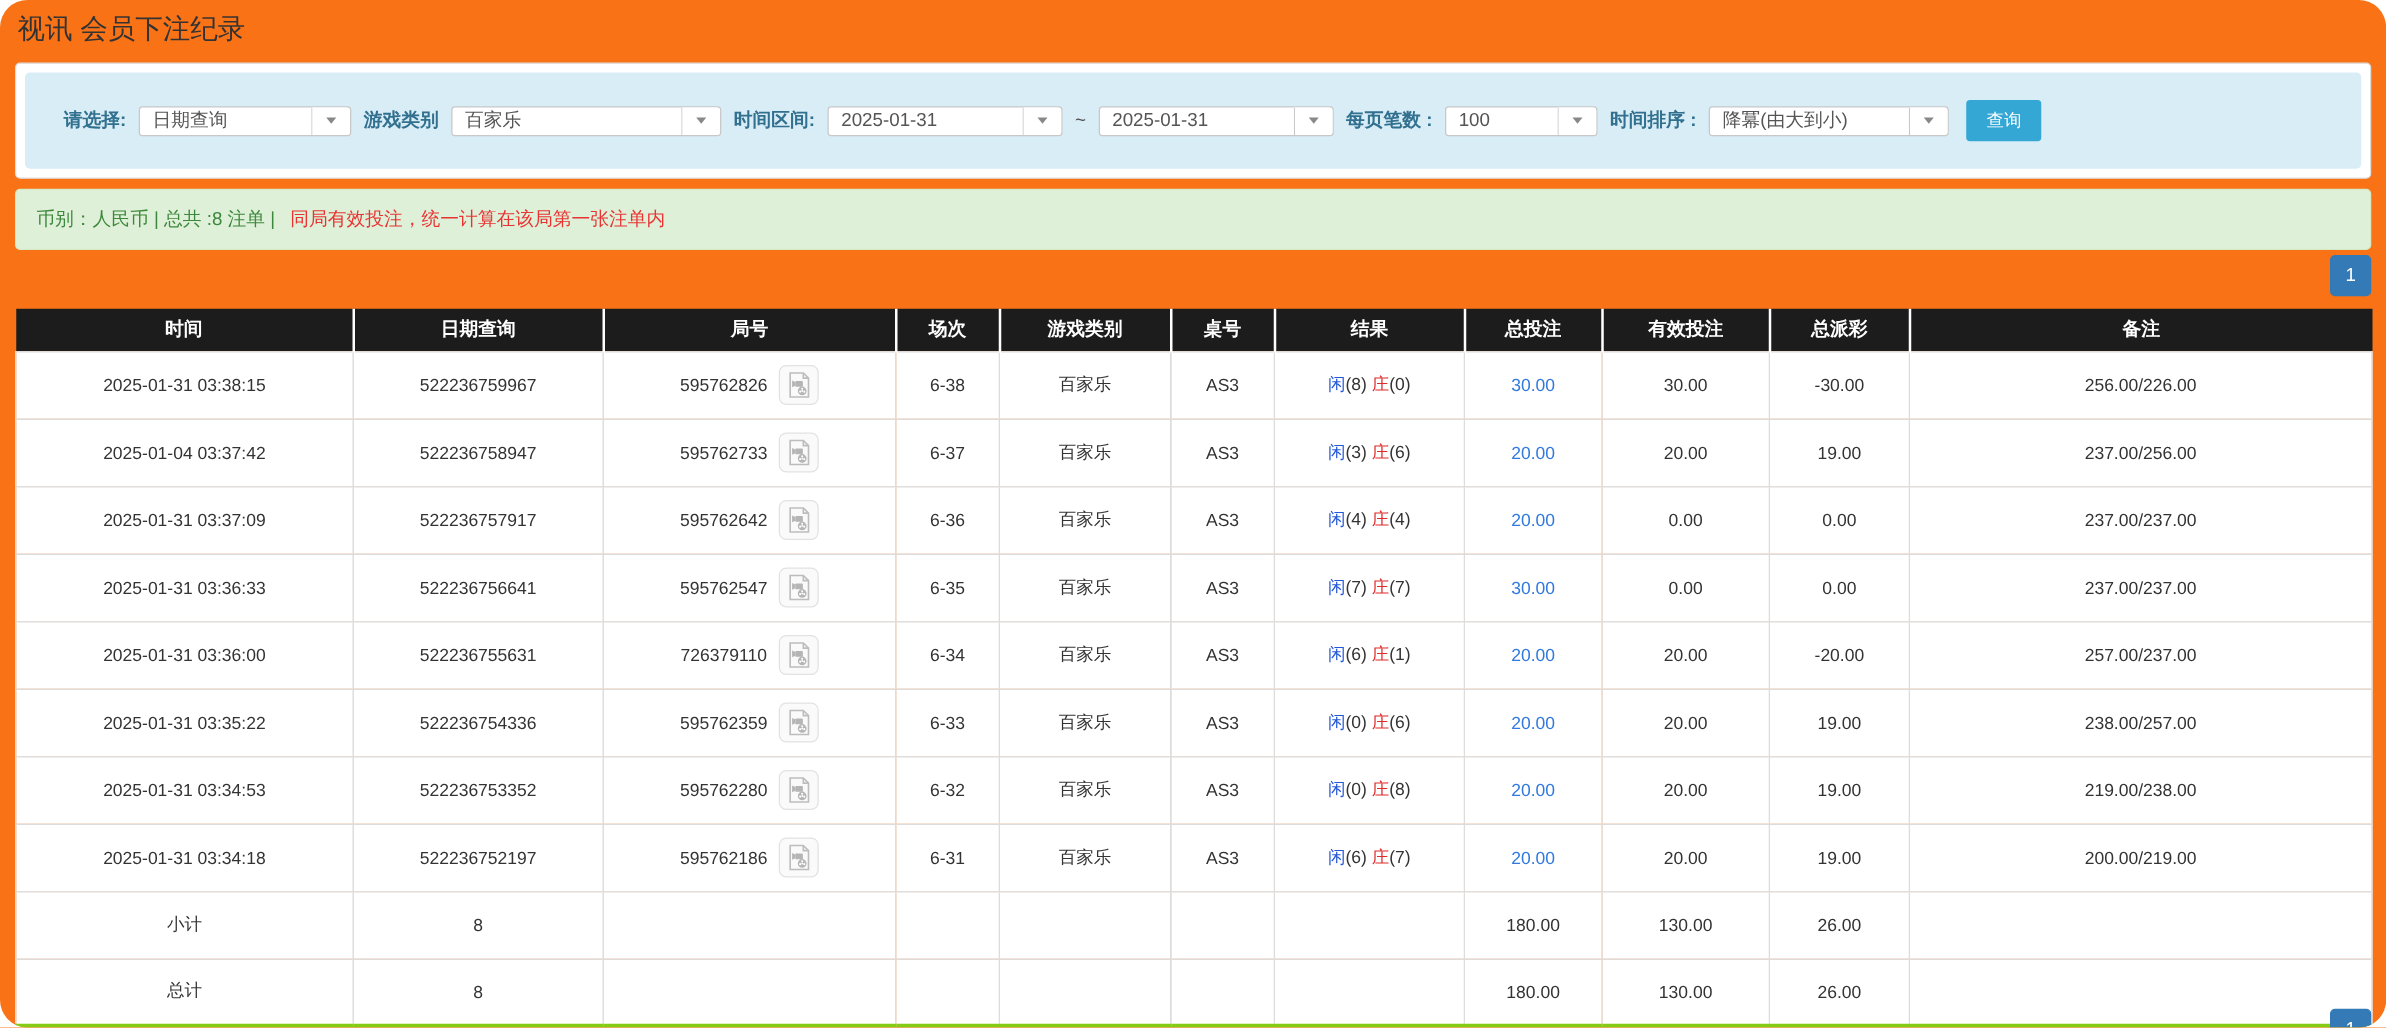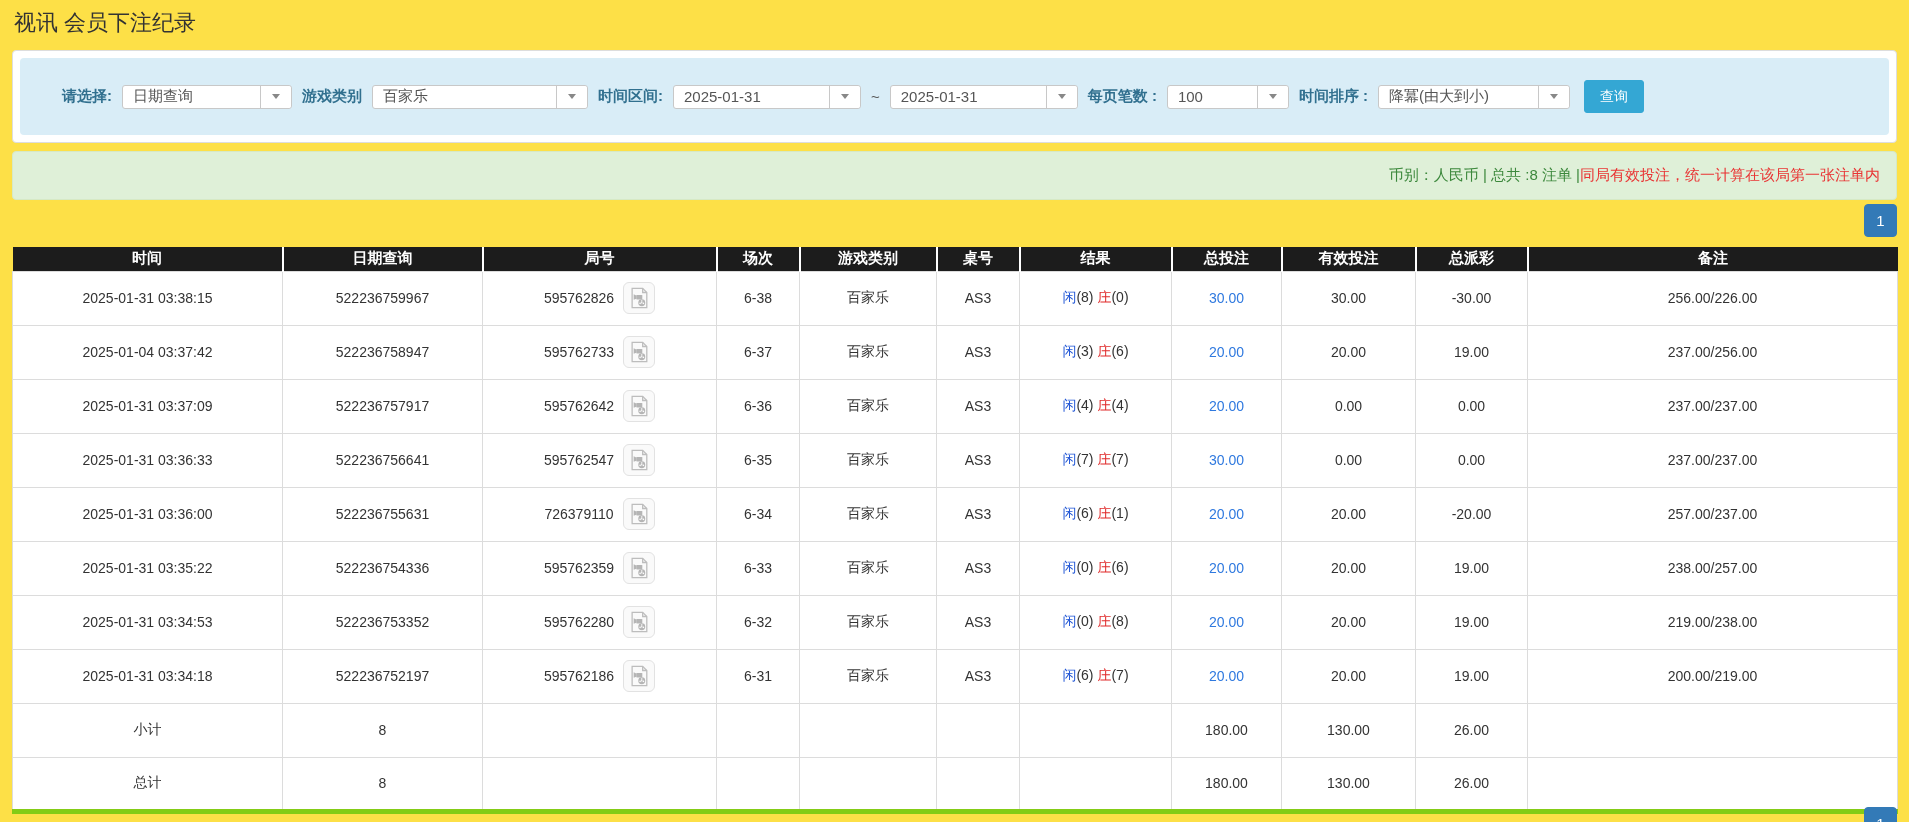--- a/index.html
+++ b/index.html
@@ -1,49 +1,49 @@
 <!DOCTYPE html>
 <html style="--info-bg: #d9edf7; --label-color: #31708f; --button-cyan: #34a7d4; --success-bg: #dff0d8; --success-text: #3c883c; --alert-red: #e93333; --accent-blue: #337ab7; --header-bg: #1c1c1c; --totals-bg: #9e9e9e; --amount-blue: #2f79df; --negative-red: #f03030; --player-blue: #2257d6; --banker-red: #e02b2b;"><head>
 <meta charset="utf-8">
 <style>
   * { box-sizing: border-box; }
   html,body { margin:0; padding:0; }
   body {
     font-family: "Liberation Sans", "DejaVu Sans", sans-serif;
     background:#fff;
   }
-  .screen { position:relative; width:1909px; height:822px; overflow:hidden; background:#fde047; }
+  .screen { position:relative; width:1909px; height:822px; overflow:hidden; background:#f97316;border-radius:22px; }
 
   .page-title { margin:0; padding:8px 0 8px 14px; font-size:22px; font-weight:500; color:#333; }
 
   
   .filter-panel { margin:4px 12px 0; border:1px solid #ddd; border-radius:4px; padding:7px; background:#fff; }
-  .filter-bar { background:var(--info-bg,#d9edf7); border-radius:4px; height:77px; display:flex; align-items:center; padding-left:42px; gap:10px; white-space:nowrap; }
+  .filter-bar { background:var(--info-bg,#d9edf7); border-radius:4px; height:77px; display:flex; align-items:center; padding-left:31px; gap:10px; white-space:nowrap; }
   .f-label { color:var(--label-color,#31708f); font-weight:bold; font-size:15px; }
   .sep { color:#555; font-size:15px; }
   .sel { display:flex; align-items:stretch; background:#fff; border:1px solid #c8c8c8; border-radius:3px; height:24px; }
   .sel-text { flex:1; display:flex; align-items:center; padding:0 10px; font-size:15px; color:#555; overflow:hidden; }
   .sel-btn { width:31px; border-left:1px solid #c8c8c8; display:flex; align-items:center; justify-content:center; background:#fff; border-radius:0 3px 3px 0; cursor:pointer; }
   .caret { width:0; height:0; border-left:4px solid transparent; border-right:4px solid transparent; border-top:5px solid #888; }
   .w-query{width:170px}.w-game{width:216px}.w-from{width:188px}.w-to{width:188px}.w-size{width:122px}.w-sort{width:192px}
   .search-btn { height:33px; padding:0 15px; background:var(--button-cyan,#34a7d4); border:1px solid var(--button-cyan,#34a7d4); color:#fff; font-size:14px; border-radius:3px; cursor:pointer; margin-left:4px; }
 
   
-  .summary-bar { margin:8px 12px 0; background:var(--success-bg,#dff0d8); border:1px solid #d6e9c6; border-radius:4px; height:49px; padding:0 16px; display:flex; align-items:center; justify-content:flex-end; font-size:15px; }
+  .summary-bar { margin:8px 12px 0; background:var(--success-bg,#dff0d8); border:1px solid #d6e9c6; border-radius:4px; height:49px; padding:0 16px; display:flex; align-items:center; justify-content:flex-start; font-size:15px;gap:12px; }
   .summary-left { color:var(--success-text,#3c883c); }
   .summary-right { color:var(--alert-red,#e93333); }
 
   
   .pagination-top { margin:4px 12px 10px; display:flex; justify-content:flex-end; }
   .page-btn { min-width:33px; height:33px; background:var(--accent-blue,#337ab7); border:1px solid var(--accent-blue,#337ab7); color:#fff; border-radius:4px; font-size:15px; display:flex; align-items:center; justify-content:center; cursor:pointer; }
   .pagination-bottom { position:absolute; right:12px; top:807px; }
 
   
   table.records { border-collapse:collapse; table-layout:fixed; width:1885px; margin:0 12px; }
-  table.records thead th { background:var(--header-bg,#1c1c1c); color:#fff; font-size:15px; font-weight:bold; height:24px; border-right:2px solid #fff; text-align:center; }
+  table.records thead th { background:var(--header-bg,#1c1c1c); color:#fff; font-size:15px; font-weight:bold; height:34px; border-right:2px solid #fff; text-align:center; }
   table.records thead th:last-child { border-right:none; }
   table.records tbody td { height:54px; background:#fff; border:1px solid #dcdcdc; text-align:center; font-size:14px; color:#333; }
   .round-cell-inner { display:flex; align-items:center; justify-content:center; gap:9px; }
   .video-btn { width:32px; height:32px; background:#fafafa; border:1px solid #e2e2e2; border-radius:6px; display:flex; align-items:center; justify-content:center; cursor:pointer; padding:0; }
   .amt-link { color:var(--amount-blue,#2f79df); cursor:pointer; }
   td.neg { color:var(--negative-red,#f03030); }
   .r-player { color:var(--player-blue,#2257d6); }
   .r-banker { color:var(--banker-red,#e02b2b); }
   tr.totals td { background:var(--totals-bg,#9e9e9e); color:#fff; border:2px solid #fff; height:39px; font-size:14px; }
   tr.totals:last-child td { border-bottom:5px solid #84cc16; }

